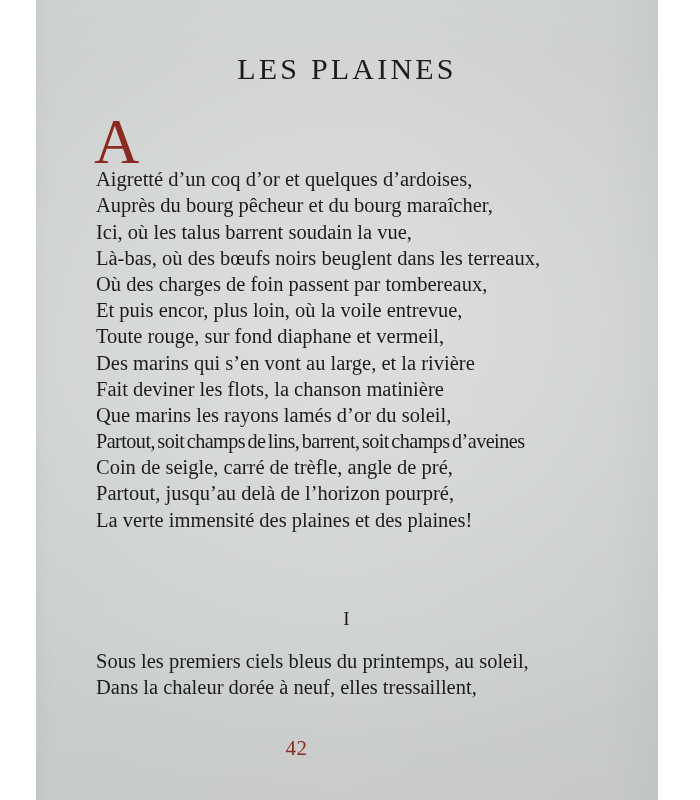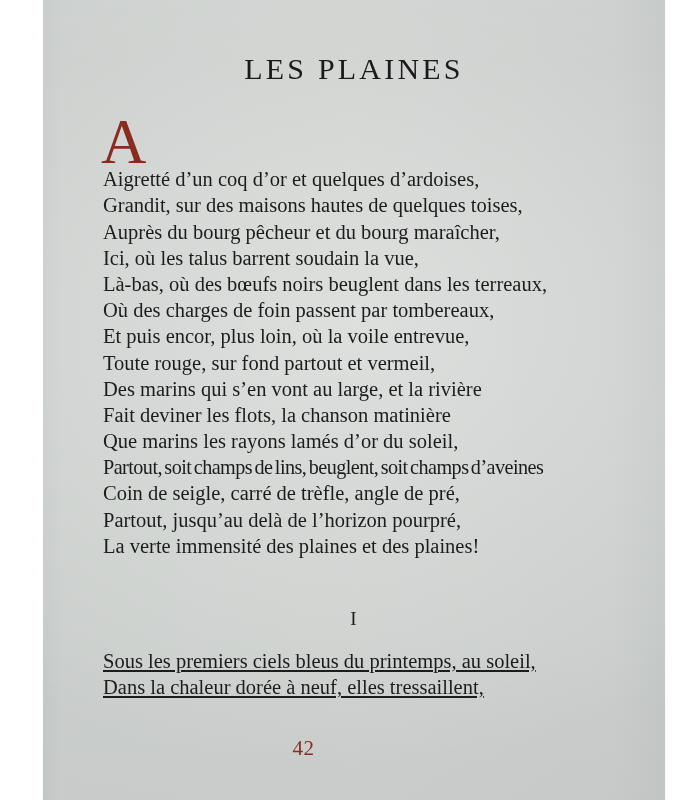--- a/index.html
+++ b/index.html
@@ -9,21 +9,21 @@
   }
   body {
     width: 700px;
     height: 800px;
     overflow: hidden;
     font-family: "Liberation Serif", "DejaVu Serif", serif;
   }
 
   #page-sheet {
     position: absolute;
-    left: 43px;
+    left: 36px;
     top: 0;
     width: 622px;
     height: 800px;
     background: #ecedec;
     background-image:
       linear-gradient(to right,
         #e6e8e9 0px, #eceeed 18px, #eeefee 50%, #ebecec 92%, #e4e6e6 100%),
       linear-gradient(to bottom,
         #eef0ef 0px, #ecedec 60px, #eceeed 640px, #e9eaea 100%);
     background-blend-mode: multiply;
@@ -64,21 +64,21 @@
   
   .stanza {
     position: absolute;
     left: 60px;
     width: 540px;
     font-size: 20.5px;
     line-height: 26.2px;
     color: #1c1c1c;
   }
   #stanza-one { top: 140px; }
-  #stanza-two { top: 648px; text-decoration: underline; }
+  #stanza-two { top: 648px; }
 
   .verse-line {
     white-space: pre;
     height: 26.2px;
   }
 
   
   .verse-line.condensed {
     letter-spacing: -0.55px;
     word-spacing: -2.1px;
@@ -133,31 +133,30 @@
 
     <div class="poem-title">LES PLAINES</div>
 
     <div class="stanza" id="stanza-one">
 
       <div class="verse-line" id="first-line">
         <span class="drop-cap">A</span>
       </div>
 
       <div class="verse-line">Aigretté d’un coq d’or et quelques d’ardoises,</div>
-      <div class="verse-line">Grandit, sur des maisons hautes de quelques toises,</div>
       <div class="verse-line">Auprès du bourg pêcheur et du bourg maraîcher,</div>
       <div class="verse-line">Ici, où les talus barrent soudain la vue,</div>
       <div class="verse-line">Là-bas, où des bœufs noirs beuglent dans les terreaux,</div>
       <div class="verse-line">Où des charges de foin passent par tombereaux,</div>
       <div class="verse-line">Et puis encor, plus loin, où la voile entrevue,</div>
-      <div class="verse-line">Toute rouge, sur fond partout et vermeil,</div>
+      <div class="verse-line">Toute rouge, sur fond diaphane et vermeil,</div>
       <div class="verse-line">Des marins qui s’en vont au large, et la rivière</div>
       <div class="verse-line">Fait deviner les flots, la chanson matinière</div>
       <div class="verse-line">Que marins les rayons lamés d’or du soleil,</div>
-      <div class="verse-line condensed">Partout, soit champs de lins, beuglent, soit champs d’aveines</div>
+      <div class="verse-line condensed">Partout, soit champs de lins, barrent, soit champs d’aveines</div>
       <div class="verse-line">Coin de seigle, carré de trèfle, angle de pré,</div>
       <div class="verse-line">Partout, jusqu’au delà de l’horizon pourpré,</div>
       <div class="verse-line">La verte immensité des plaines et des plaines!</div>
     </div>
 
     <div class="section-numeral">I</div>
 
     <div class="stanza" id="stanza-two">
       <div class="verse-line">Sous les premiers ciels bleus du printemps, au soleil,</div>
       <div class="verse-line">Dans la chaleur dorée à neuf, elles tressaillent,</div>

